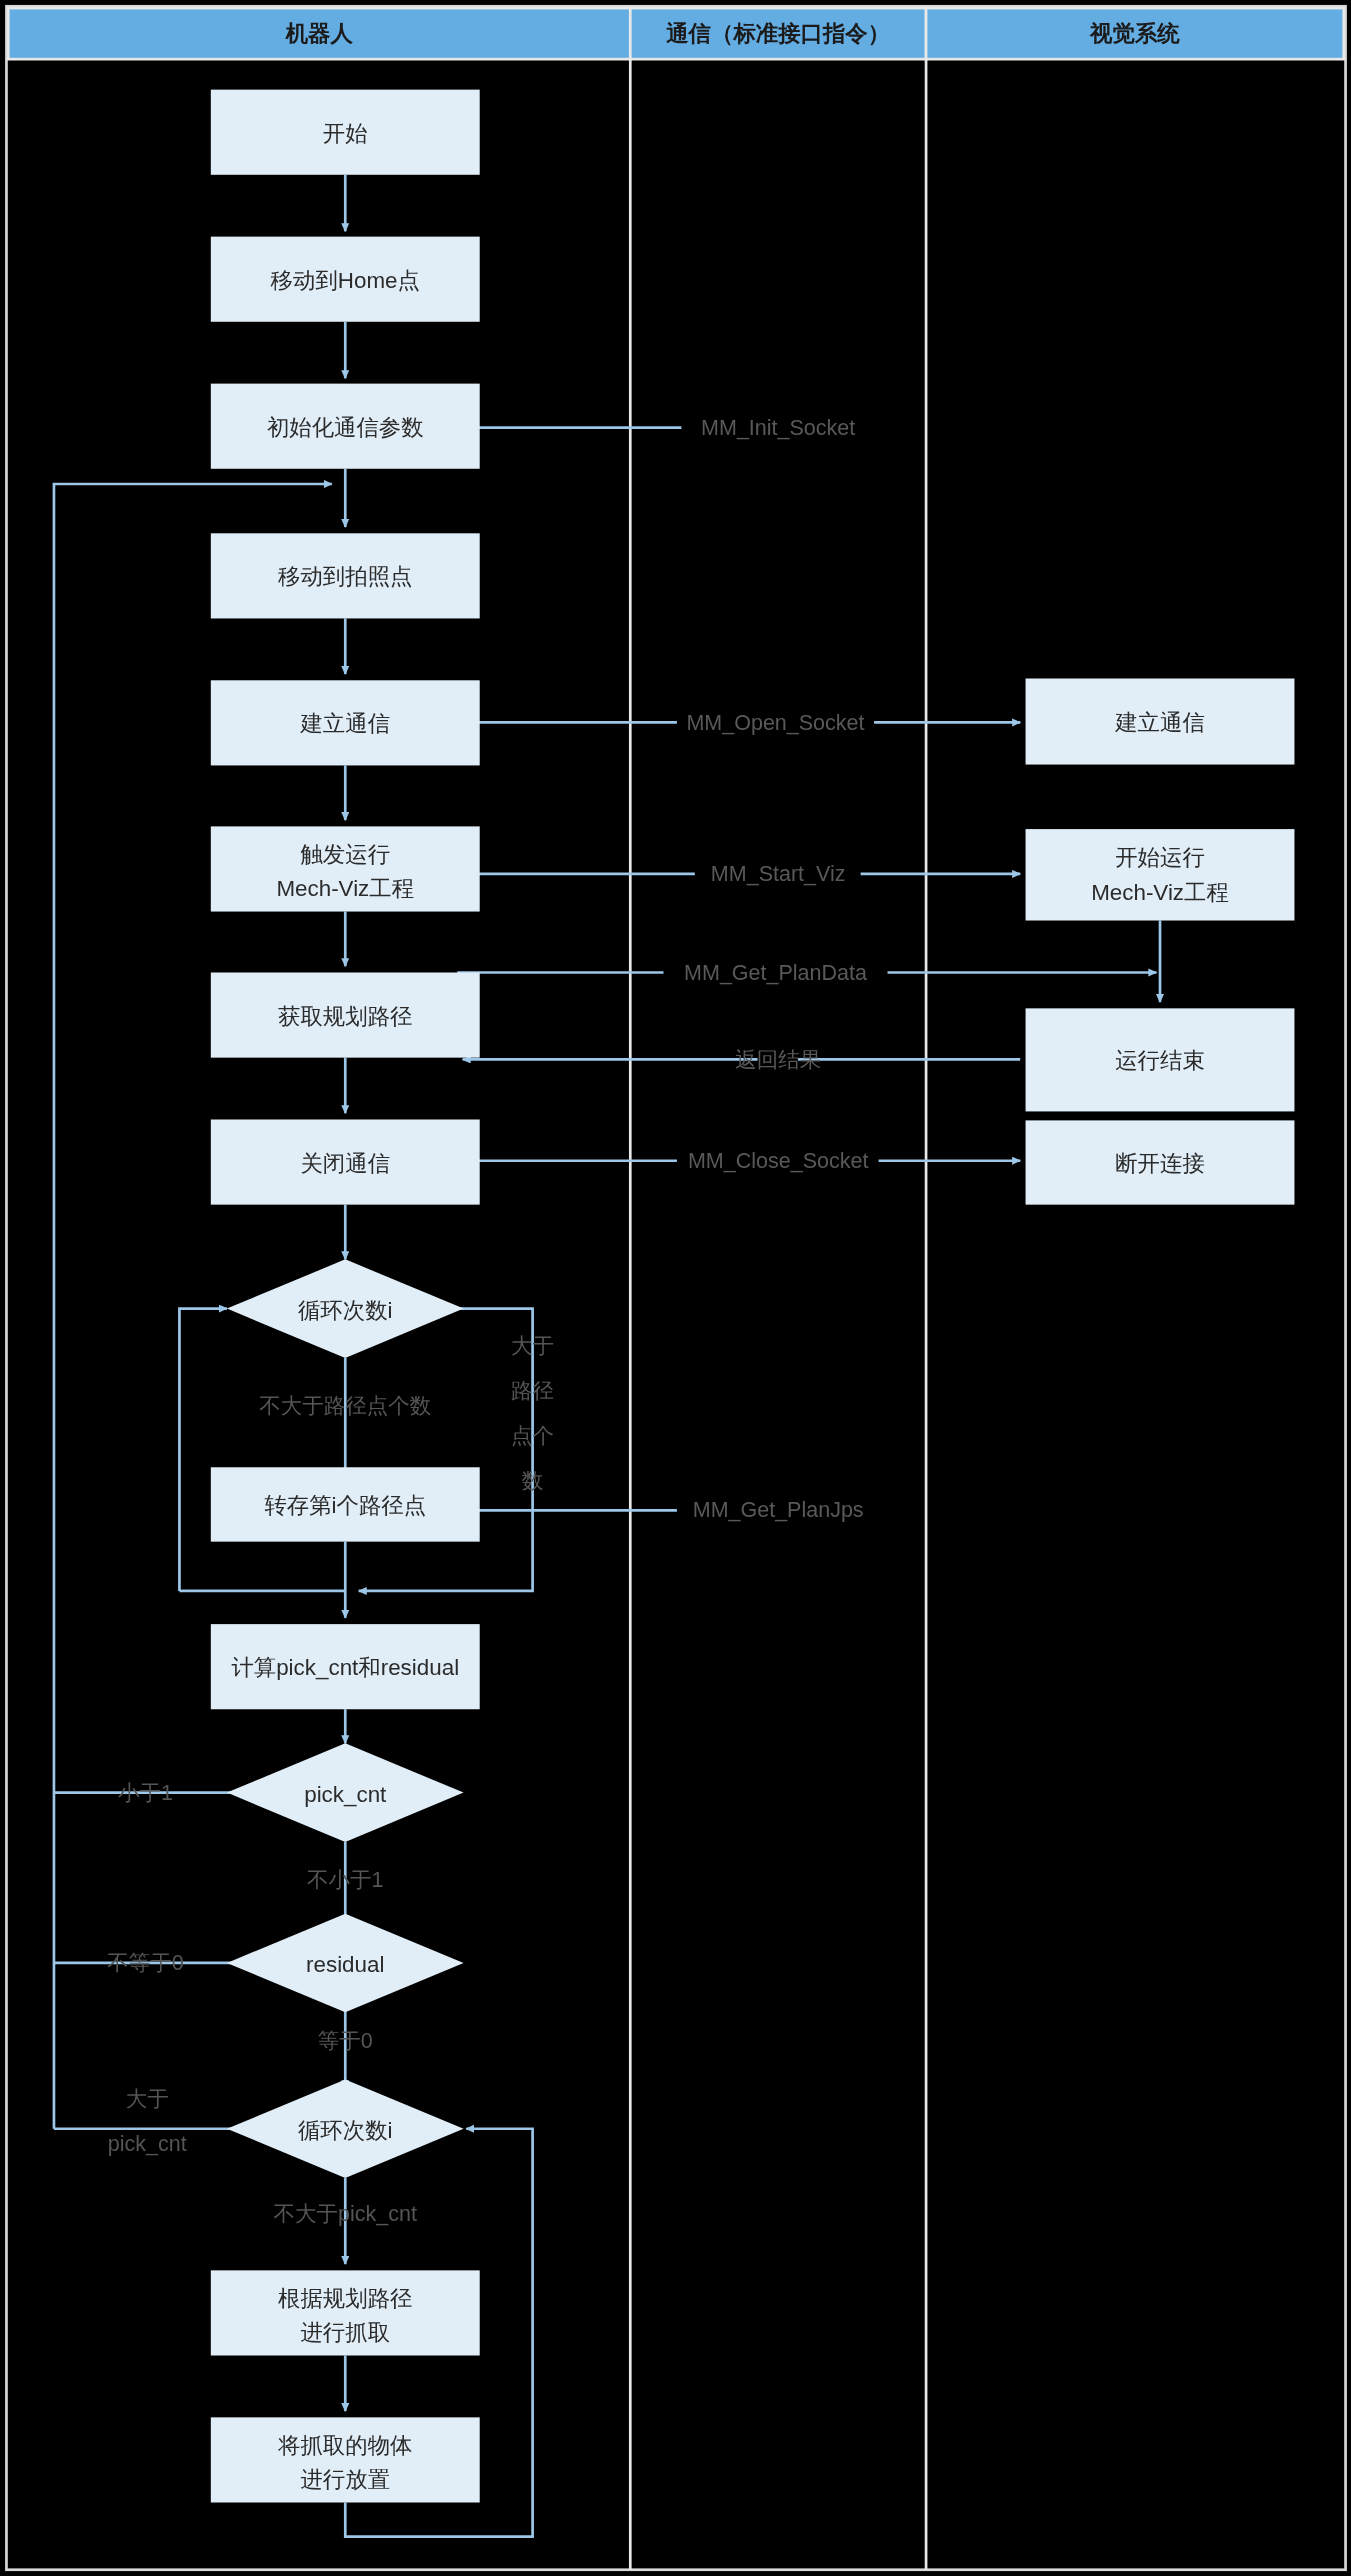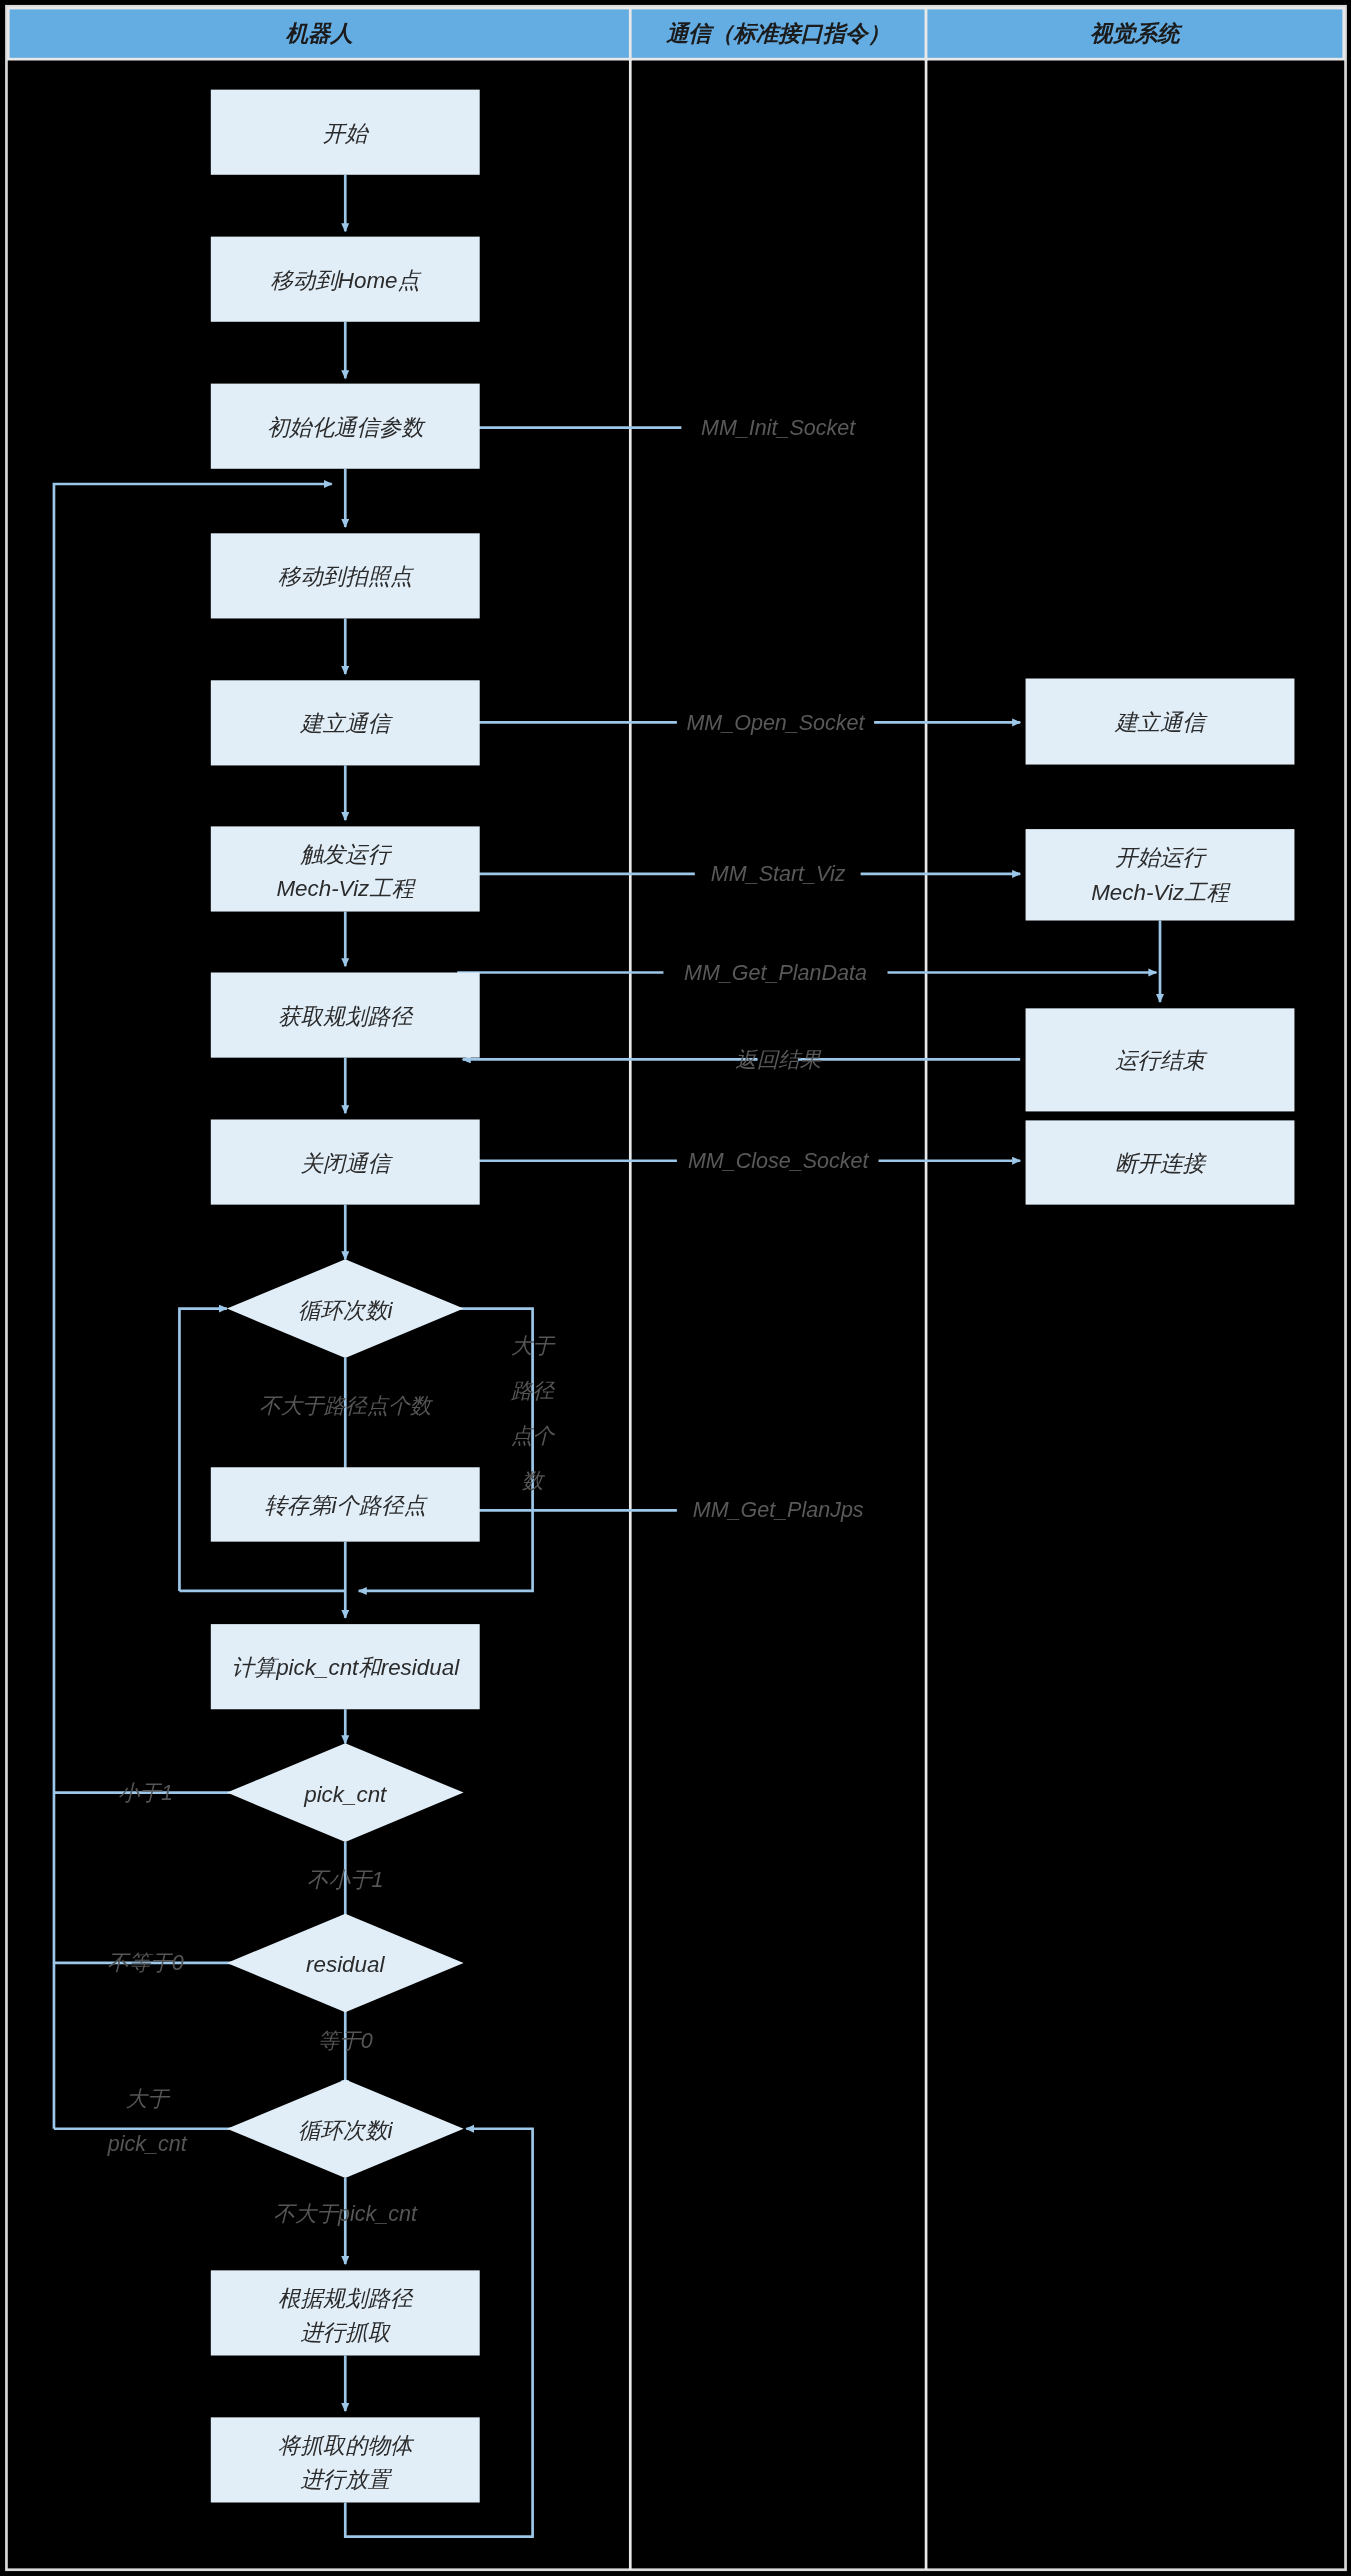--- a/index.html
+++ b/index.html
@@ -1,17 +1,17 @@
 <!DOCTYPE html>
 <html style="font-size:14.3px"><head>
 <meta charset="utf-8">
 <style>
   html,body{margin:0;padding:0;background:#000;}
   body{width:1352px;height:2576px;font-family:"Liberation Sans","DejaVu Sans",sans-serif;}
-  #stage{position:relative;width:1352px;height:2576px;background:#000;overflow:hidden;font-style:italic;}
+  #stage{position:relative;width:1352px;height:2576px;background:#000;overflow:hidden;}
   svg#flow{position:absolute;left:0;top:0;width:1352px;height:2576px;}
   .hdr-cell{fill:#64ADE3;stroke:#e8e8e8;stroke-width:3;}
   .col-sep{stroke:#e8e8e8;stroke-width:3;fill:none;}
   .outer-frame{fill:none;stroke:#d8d8d8;stroke-width:3;}
   .hdr-text{fill:#1b1b1b;font-size:25px;font-weight:bold;font-family:"Liberation Sans","DejaVu Sans",sans-serif;}
   .nodebox{fill:#E1EEF8;stroke:none;}
   .nodediamond{fill:#E1EEF8;stroke:none;}
   .nodetext{fill:#2b2b2b;font-size:25px;font-family:"Liberation Sans","DejaVu Sans",sans-serif;}
   .flowline{stroke:#9CC7E8;stroke-width:3;fill:none;}
   .edgelabel{fill:#555555;font-size:24px;font-family:"Liberation Sans","DejaVu Sans",sans-serif;}

